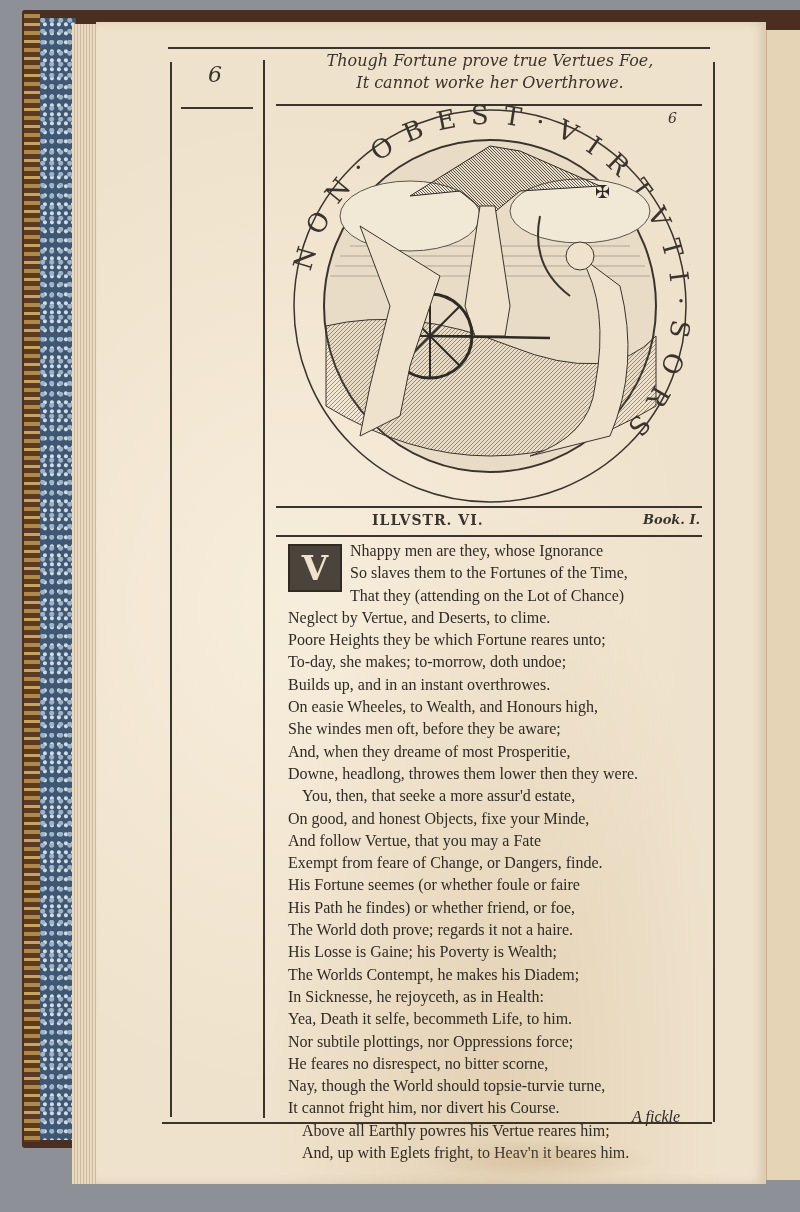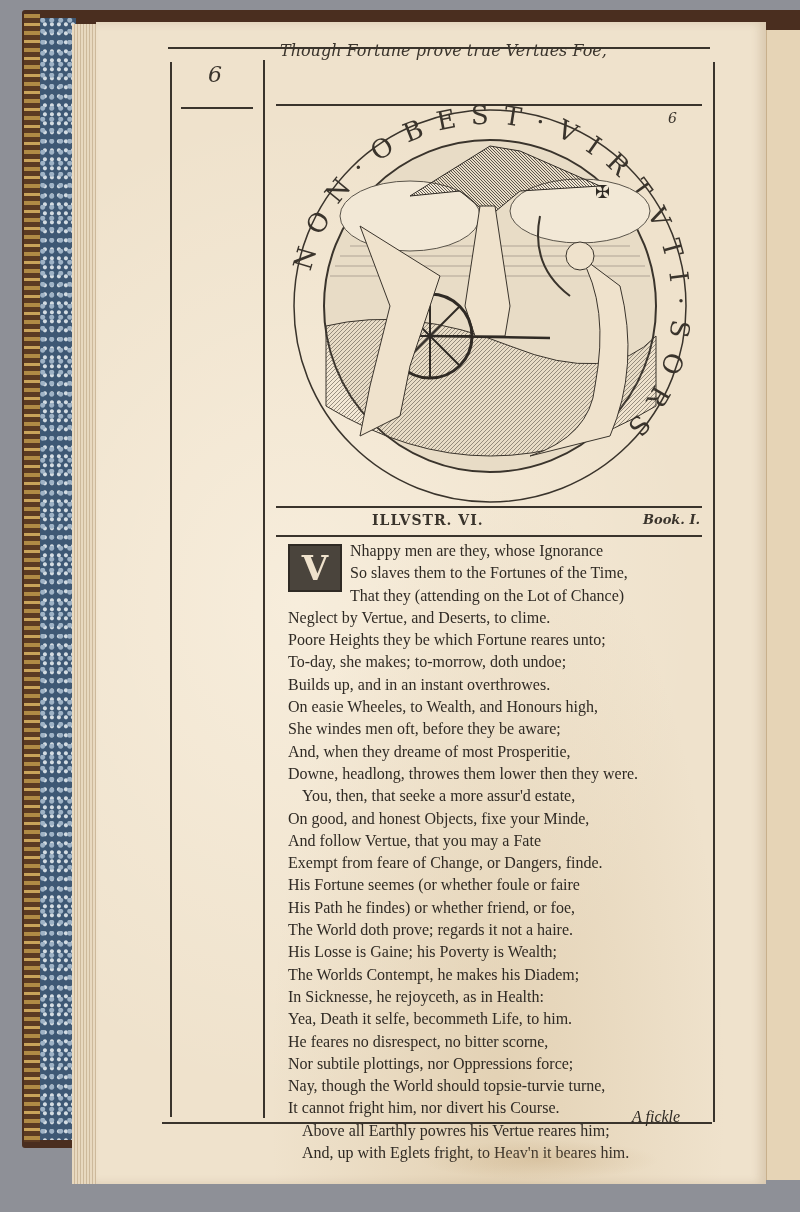--- a/index.html
+++ b/index.html
@@ -46,22 +46,22 @@
   }
   
   .hline { position: absolute; height: 2px; background: #3a342c; }
   .vline { position: absolute; width: 2px; background: #3a342c; }
 
   .page-number {
     position: absolute; left: 200px; top: 62px; width: 30px;
     font-size: 22px; font-style: italic; color: #3a342c; text-align: center;
   }
   .heading {
-    position: absolute; left: 280px; top: 40px; width: 420px;
-    text-align: left; color: #3a342c; font-size: 16px; line-height: 22px;
+    position: absolute; left: 280px; top: 50px; width: 420px;
+    text-align: center; color: #3a342c; font-size: 16px; line-height: 22px;
   }
   .heading .l1, .heading .l2 { display: block; font-style: italic; }
 
   
   .emblem {
     position: absolute; left: 290px; top: 106px; width: 400px; height: 400px;
   }
   .emblem-plate-number {
     position: absolute; left: 668px; top: 110px; font-size: 14px; font-style: italic; color: #3a342c;
   }
@@ -118,20 +118,21 @@
 <div class="hline" style="left:181px;top:107px;width:72px;"></div>
 <div class="hline" style="left:276px;top:104px;width:426px;"></div>
 <div class="hline" style="left:276px;top:506px;width:426px;"></div>
 <div class="hline" style="left:276px;top:535px;width:426px;"></div>
 <div class="hline" style="left:162px;top:1122px;width:550px;"></div>
 
 <div class="page-number">6</div>
 
 <div class="heading">
   <span class="l1">Though Fortune prove true Vertues Foe,</span>
+  <span class="l2">It cannot worke her Overthrowe.</span>
 </div>
 
 <div class="emblem-plate-number">6</div>
 
 <svg class="emblem" viewBox="0 0 400 400">
   <defs>
     <path id="mottoPath" d="M 200,200 m -182,0 a 182,182 0 1,1 364,0 a 182,182 0 1,1 -364,0"></path>
     <pattern id="hatch" width="4" height="4" patternUnits="userSpaceOnUse">
       <path d="M0,4 L4,0" stroke="#5a544a" stroke-width="0.6"></path>
     </pattern>
@@ -201,22 +202,22 @@
     <span class="line ">On good, and honest Objects, fixe your Minde,</span>
     <span class="line ">And follow Vertue, that you may a Fate</span>
     <span class="line ">Exempt from feare of Change, or Dangers, finde.</span>
     <span class="line ">His Fortune seemes (or whether foule or faire</span>
     <span class="line ">His Path he findes) or whether friend, or foe,</span>
     <span class="line ">The World doth prove; regards it not a haire.</span>
     <span class="line ">His Losse is Gaine; his Poverty is Wealth;</span>
     <span class="line ">The Worlds Contempt, he makes his Diadem;</span>
     <span class="line ">In Sicknesse, he rejoyceth, as in Health:</span>
     <span class="line ">Yea, Death it selfe, becommeth Life, to him.</span>
+    <span class="line ">Nor subtile plottings, nor Oppressions force;</span>
     <span class="line ">He feares no disrespect, no bitter scorne,</span>
-    <span class="line ">Nor subtile plottings, nor Oppressions force;</span>
     <span class="line ">Nay, though the World should topsie-turvie turne,</span>
     <span class="line ">It cannot fright him, nor divert his Course.</span>
     <span class="line indent">Above all Earthly powres his Vertue reares him;</span>
     <span class="line indent">And, up with Eglets fright, to Heav'n it beares him.</span>
   </div>
 
 <div class="catchword">A fickle</div>
 <div class="stain"></div>
 
 </body></html>

